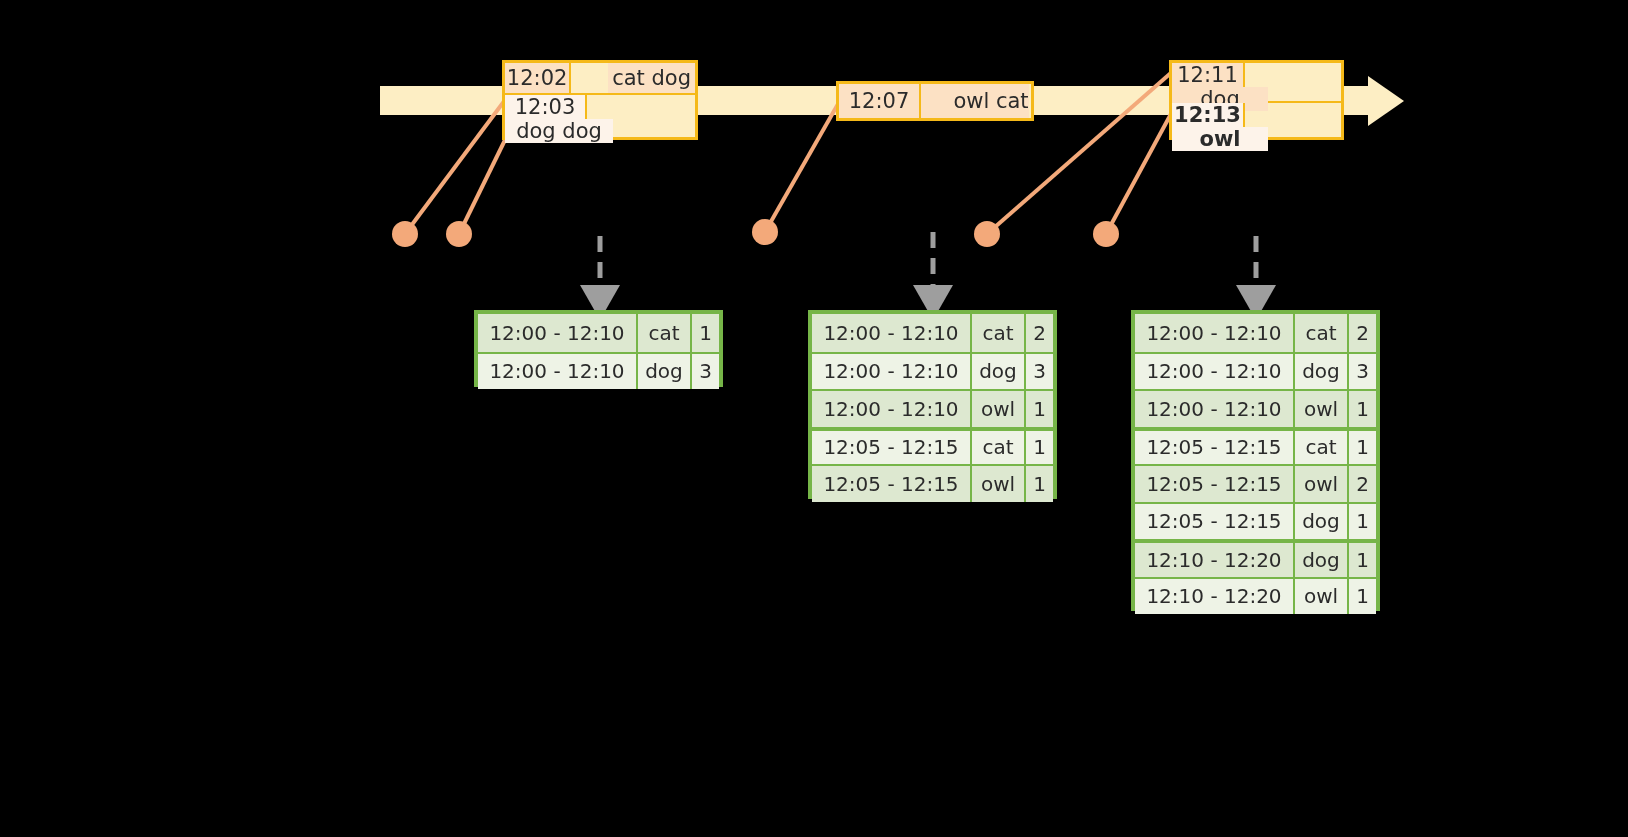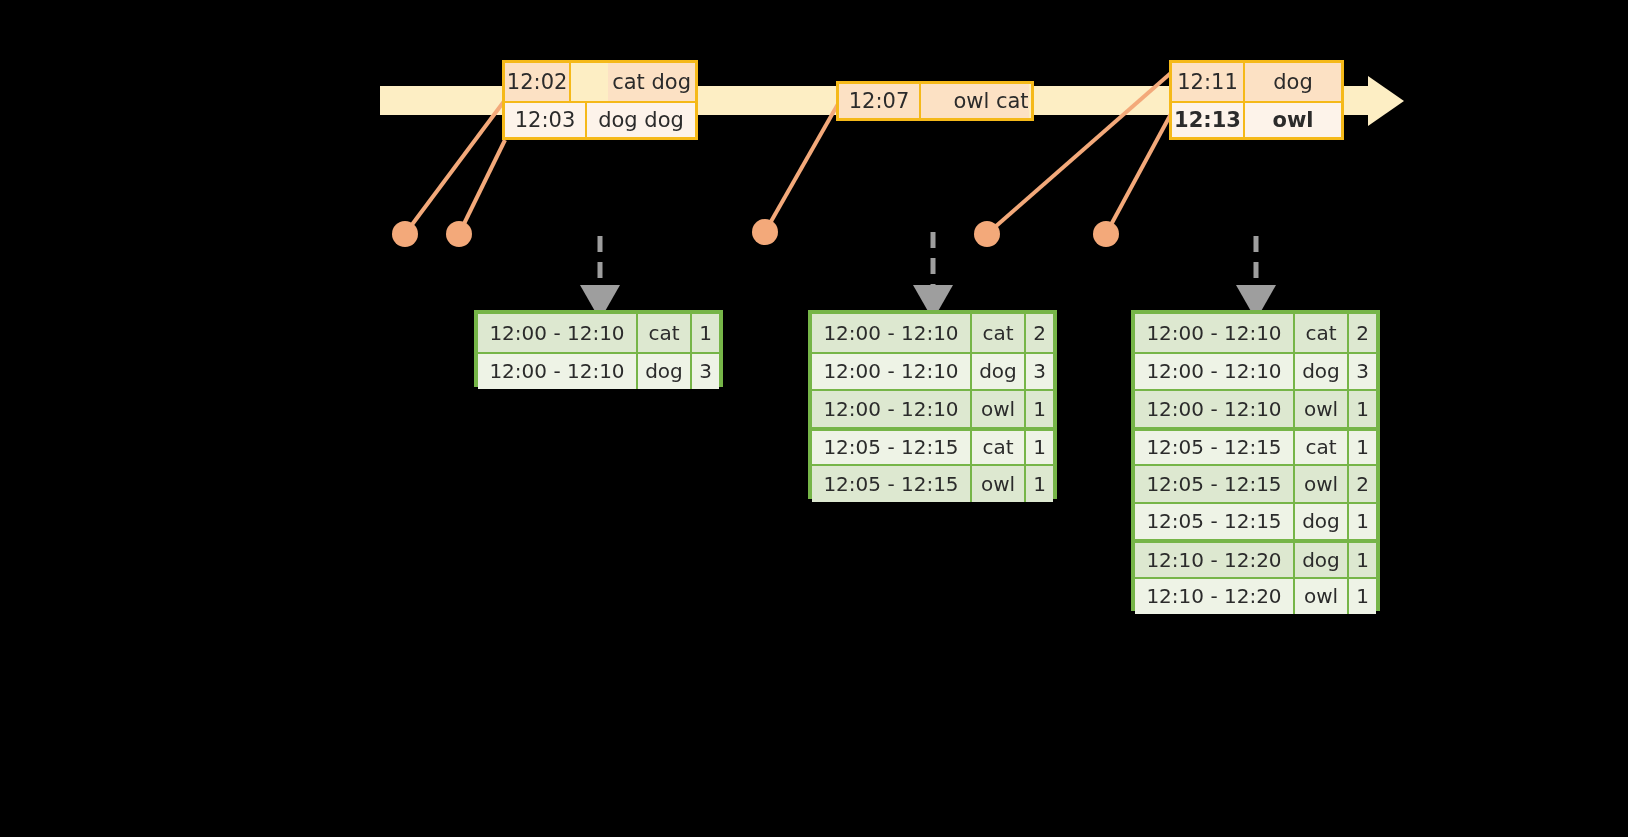--- a/index.html
+++ b/index.html
@@ -42,20 +42,21 @@
     border: 3px solid #f5b919;
     box-sizing: border-box;
     background: #fdeec4;
   }
   .event-row {
     display: flex;
     box-sizing: border-box;
   }
   .event-row + .event-row {
     border-top: 2px solid #f5b919;
+    flex-direction: column;
   }
   .event-time {
     box-sizing: border-box;
     display: flex;
     align-items: center;
     justify-content: center;
     font-size: 21px;
     color: #2b2b2b;
     border-right: 2px solid #f5b919;
   }
@@ -144,39 +145,39 @@
       <marker id="ah" markerWidth="8" markerHeight="8" refX="3" refY="4" orient="auto" markerUnits="strokeWidth">
         <path d="M0,0 L7,4 L0,8 z" fill="#9e9e9e"></path>
       </marker>
     </defs>
     <line x1="600" y1="236" x2="600" y2="300" stroke="#9e9e9e" stroke-width="5" stroke-dasharray="16,10" marker-end="url(#ah)"></line>
     <line x1="933" y1="232" x2="933" y2="300" stroke="#9e9e9e" stroke-width="5" stroke-dasharray="16,10" marker-end="url(#ah)"></line>
     <line x1="1256" y1="236" x2="1256" y2="300" stroke="#9e9e9e" stroke-width="5" stroke-dasharray="16,10" marker-end="url(#ah)"></line>
   </svg>
 
   <div class="event-box" style="left:502px; top:60px; width:196px; height:80px;">
-    <div class="event-row" style="height:38px;gap:37px;">
+    <div class="event-row" style="height:30px;gap:37px;">
       <div class="event-time shade-dark" style="width:82px; height:100%;">12:02</div>
       <div class="event-words shade-dark" style="width:108px; height:100%;">cat dog</div>
     </div>
     <div class="event-row" style="height:36px;">
       <div class="event-time shade-light" style="width:82px; height:100%;">12:03</div>
       <div class="event-words shade-light" style="width:108px; height:100%;">dog dog</div>
     </div>
   </div>
 
   <div class="event-box" style="left:836px; top:81px; width:198px; height:40px;">
     <div class="event-row" style="height:100%;">
       <div class="event-time shade-dark" style="width:82px; height:100%;">12:07</div>
       <div class="event-words shade-dark" style="width:108px; height:100%;padding-left:32px;">owl cat</div>
     </div>
   </div>
 
   <div class="event-box" style="left:1169px; top:60px; width:175px; height:80px;">
-    <div class="event-row" style="height:38px;">
+    <div class="event-row" style="height:38px;flex-direction:column;">
       <div class="event-time shade-dark" style="width:73px; height:100%;">12:11</div>
       <div class="event-words shade-dark" style="width:96px; height:100%;">dog</div>
     </div>
     <div class="event-row" style="height:36px;font-weight:bold;">
       <div class="event-time shade-light" style="width:73px; height:100%;">12:13</div>
       <div class="event-words shade-light" style="width:96px; height:100%;">owl</div>
     </div>
   </div>
 
   <div class="result-table" id="result-table-1" style="left:474px; top:310px; width:249px; height:77px;">

